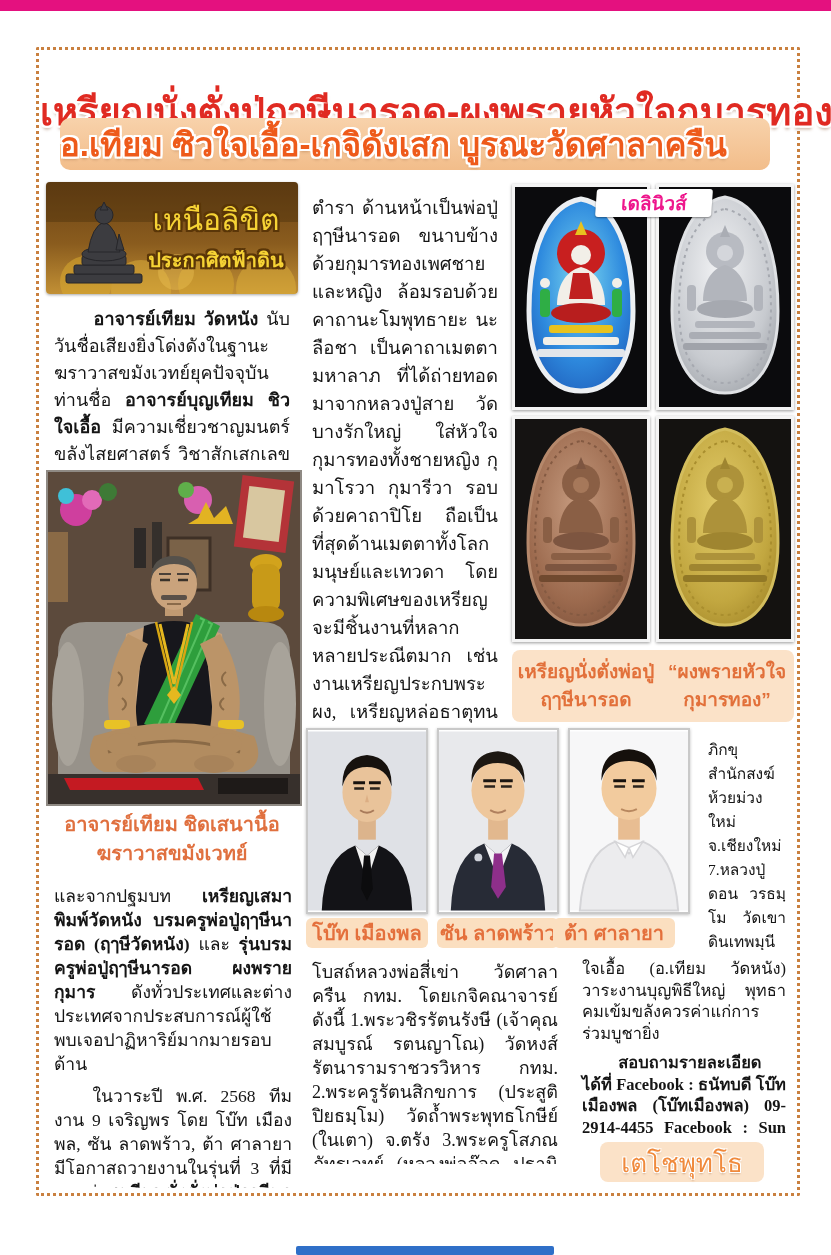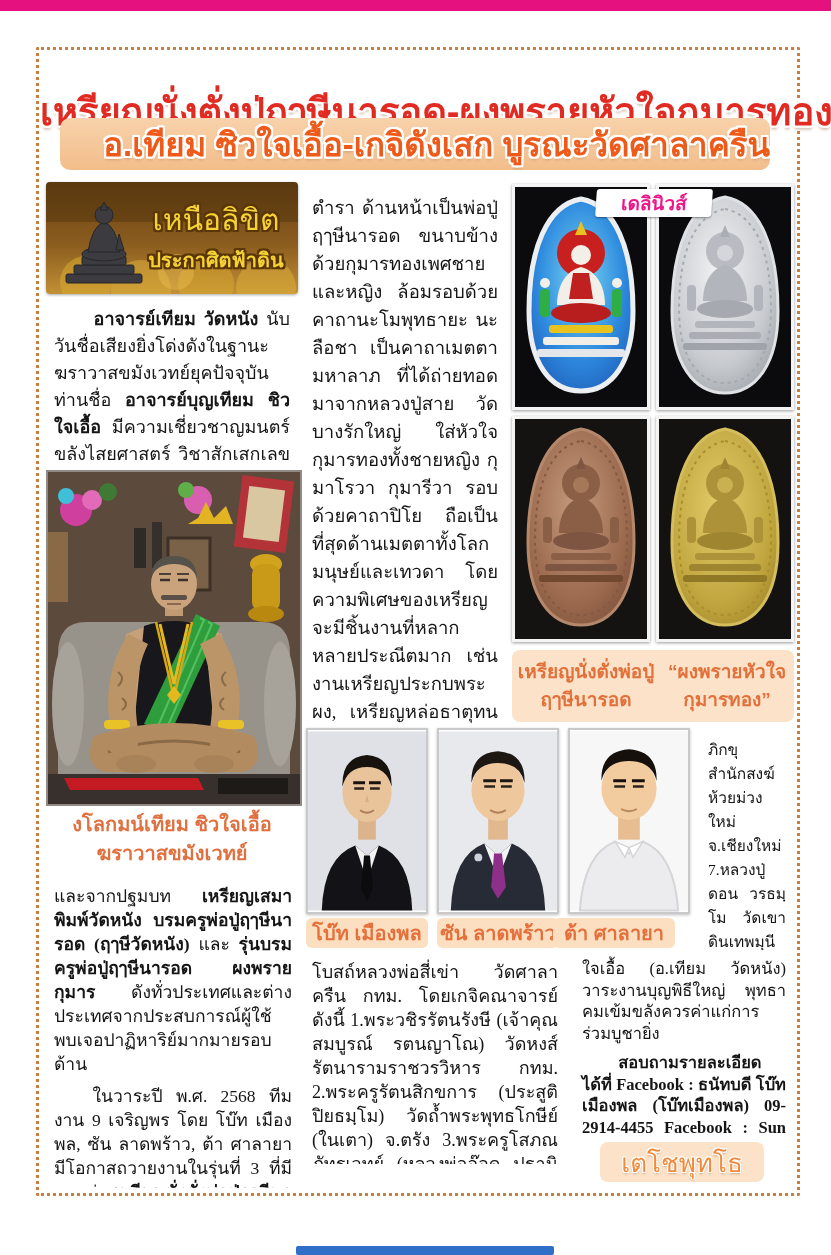--- a/index.html
+++ b/index.html
@@ -17,21 +17,21 @@
     left:40px;top:56px;width:752px;text-align:center;white-space:nowrap;
     font-family:"Liberation Sans",sans-serif;font-weight:bold;font-size:38px;line-height:56px;
     color:#e02a22;
     text-shadow:-2px -2px 0 #fff,0 -2px 0 #fff,2px -2px 0 #fff,-2px 0 0 #fff,2px 0 0 #fff,
                 -2px 2px 0 #fff,0 2px 0 #fff,2px 2px 0 #fff,0 4px 3px rgba(120,60,20,.35);
     margin-top:28px;
   }
   .h2bar{
     left:60px;top:118px;width:710px;height:52px;border-radius:10px;
     background:linear-gradient(#f8d2ab,#f2bd8a);
-    display:flex;align-items:center;justify-content:flex-end;
+    display:flex;align-items:center;justify-content:flex-start;
   }
   .h2{
     font-family:"Liberation Sans",sans-serif;font-weight:bold;font-size:33px;white-space:nowrap;
     color:#ee5a1a;
     text-shadow:-2px -2px 0 #fff,0 -2px 0 #fff,2px -2px 0 #fff,-2px 0 0 #fff,2px 0 0 #fff,
                 -2px 2px 0 #fff,0 2px 0 #fff,2px 2px 0 #fff,0 3px 3px rgba(120,60,20,.3);
   }
   
   .logo{left:46px;top:182px;width:252px;height:112px;border-radius:4px;overflow:hidden;box-shadow:0 1px 3px rgba(0,0,0,.35);}
   .logo .title{
@@ -210,21 +210,21 @@
       <path d="M119,132 h14" stroke="#8a6a4a" stroke-width="2"></path>
     </g>
 
     <rect x="0" y="302" width="252" height="30" fill="#37302c"></rect>
     <path d="M16,306 L150,306 L156,318 L22,318 Z" fill="#c41a22"></path>
     <rect x="170" y="306" width="70" height="16" fill="#1e1a18"></rect>
   </svg>
 </div>
 
 <div class="abs photo-caption">
-  <div>งโลกมน์เทียม ชิวใจเอื้อ</div>
+  <div>อาจารย์เทียม ชิดเสนานื้อ</div>
   <div>ฆราวาสขมังเวทย์</div>
 </div>
 
 <div class="abs col col-leftbottom">
   <p><span>และจากปฐมบท </span><b>เหรียญเสมาพิมพ์วัดหนัง บรมครูพ่อปู่ฤๅษีนารอด (ฤๅษีวัดหนัง)</b><span> และ </span><b>รุ่นบรมครูพ่อปู่ฤๅษีนารอด ผงพรายกุมาร</b><span> ดังทั่วประเทศและต่างประเทศจากประสบการณ์ผู้ใช้พบเจอปาฏิหาริย์มากมายรอบด้าน</span></p>
   <p class="indent"><span>ในวาระปี พ.ศ. 2568 ทีมงาน 9 เจริญพร โดย โบ๊ท เมืองพล, ซัน ลาดพร้าว, ต้า ศาลายา มีโอกาสถวายงานในรุ่นที่ 3 ที่มีนามว่า </span><b>เหรียญนั่งตั่งพ่อปู่ฤๅษีนารอด “ผงพรายหัวใจกุมารทอง”</b><span> เพื่อร่วมถวายปัจจัยทำนุบำรุงเสนาสนะที่ชำรุดทรุดโทรมภายในวัดศาลาครืน กทม. โดยออกแบบเหรียญตาม</span></p>
 </div>
 
 <div class="abs amulet-cell cellA">
   <svg width="132" height="220" viewBox="0 0 132 220">

